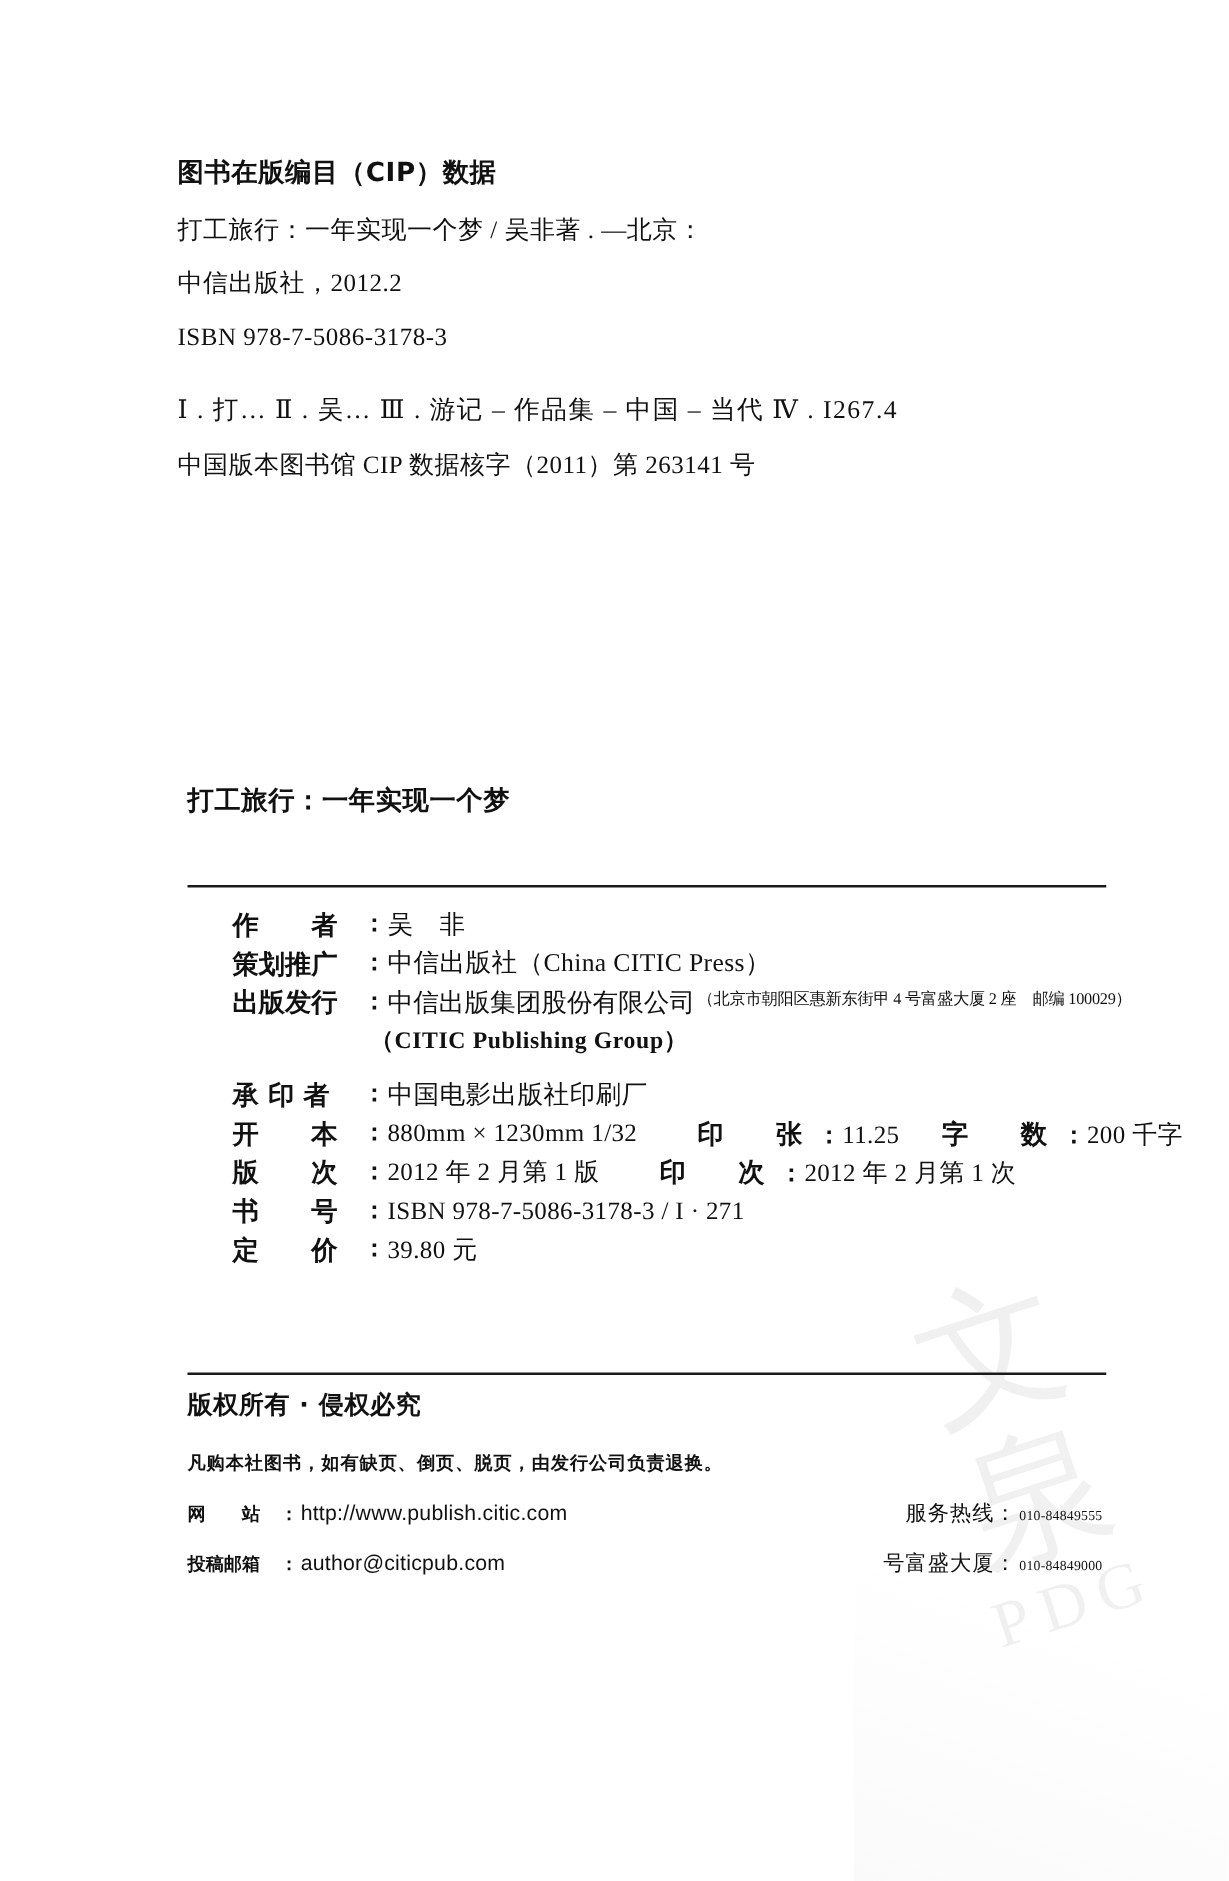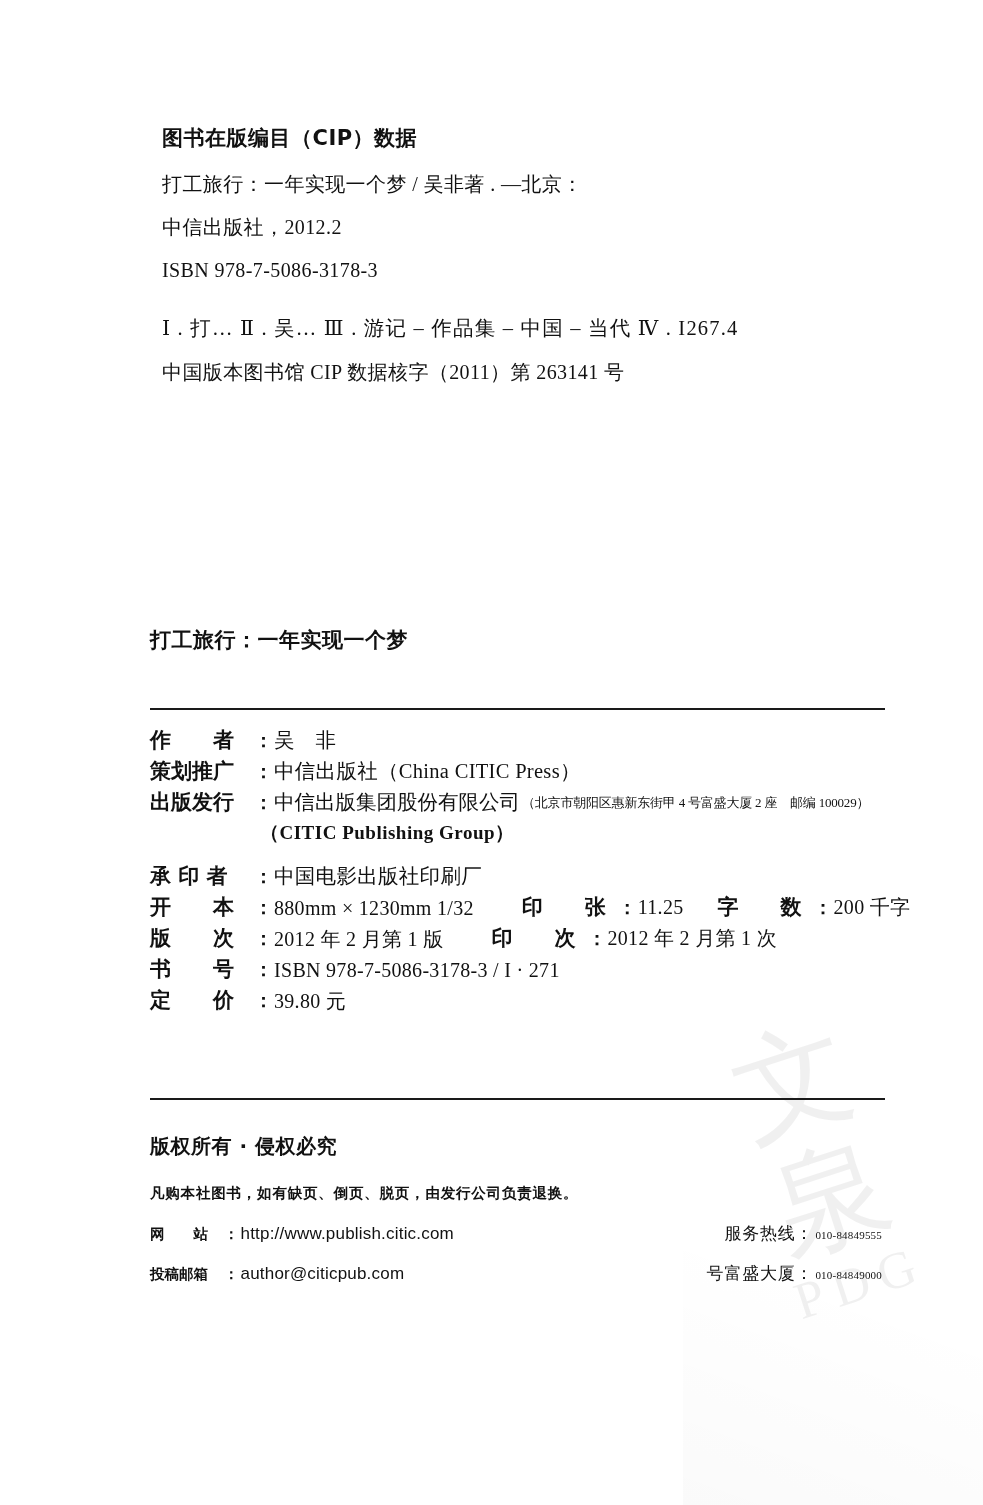--- a/index.html
+++ b/index.html
@@ -58,21 +58,21 @@
   }
 
   .content {
     position: relative;
     z-index: 2;
   }
 
   
   .cip-block {
     position: absolute;
-    left: 162px;
+    left: 142px;
     top: 124px;
     width: 760px;
   }
   .cip-heading {
     font-family: "DejaVu Sans", "Liberation Sans", sans-serif;
     font-weight: bold;
     font-size: 21px;
     letter-spacing: 0.5px;
     margin: 0 0 22px 0;
     white-space: nowrap;
@@ -130,24 +130,25 @@
 
   
   .details {
     position: absolute;
     left: 150px;
     top: 730px;
     width: 780px;
   }
   .row {
     display: flex;
-    align-items: center;
+    align-items: flex-start;
     white-space: nowrap;
     margin-bottom: 10px;
     line-height: 1;
+    margin-left: 36px;
   }
   .label {
     font-family: "DejaVu Sans", "Liberation Sans", sans-serif;
     font-weight: bold;
     font-size: 21px;
     width: 104px;
     display: inline-flex;
     justify-content: space-between;
     flex: 0 0 auto;
   }
@@ -201,21 +202,21 @@
     justify-content: space-between;
     flex: 0 0 auto;
   }
 
   .spacer-row { height: 14px; }
 
   
   .footer {
     position: absolute;
     left: 150px;
-    top: 1133px;
+    top: 1110px;
     width: 760px;
   }
   .footer-heading {
     font-family: "DejaVu Sans", "Liberation Sans", sans-serif;
     font-weight: bold;
     font-size: 20px;
     letter-spacing: 0.5px;
     margin: 0 0 24px 0;
     white-space: nowrap;
   }

